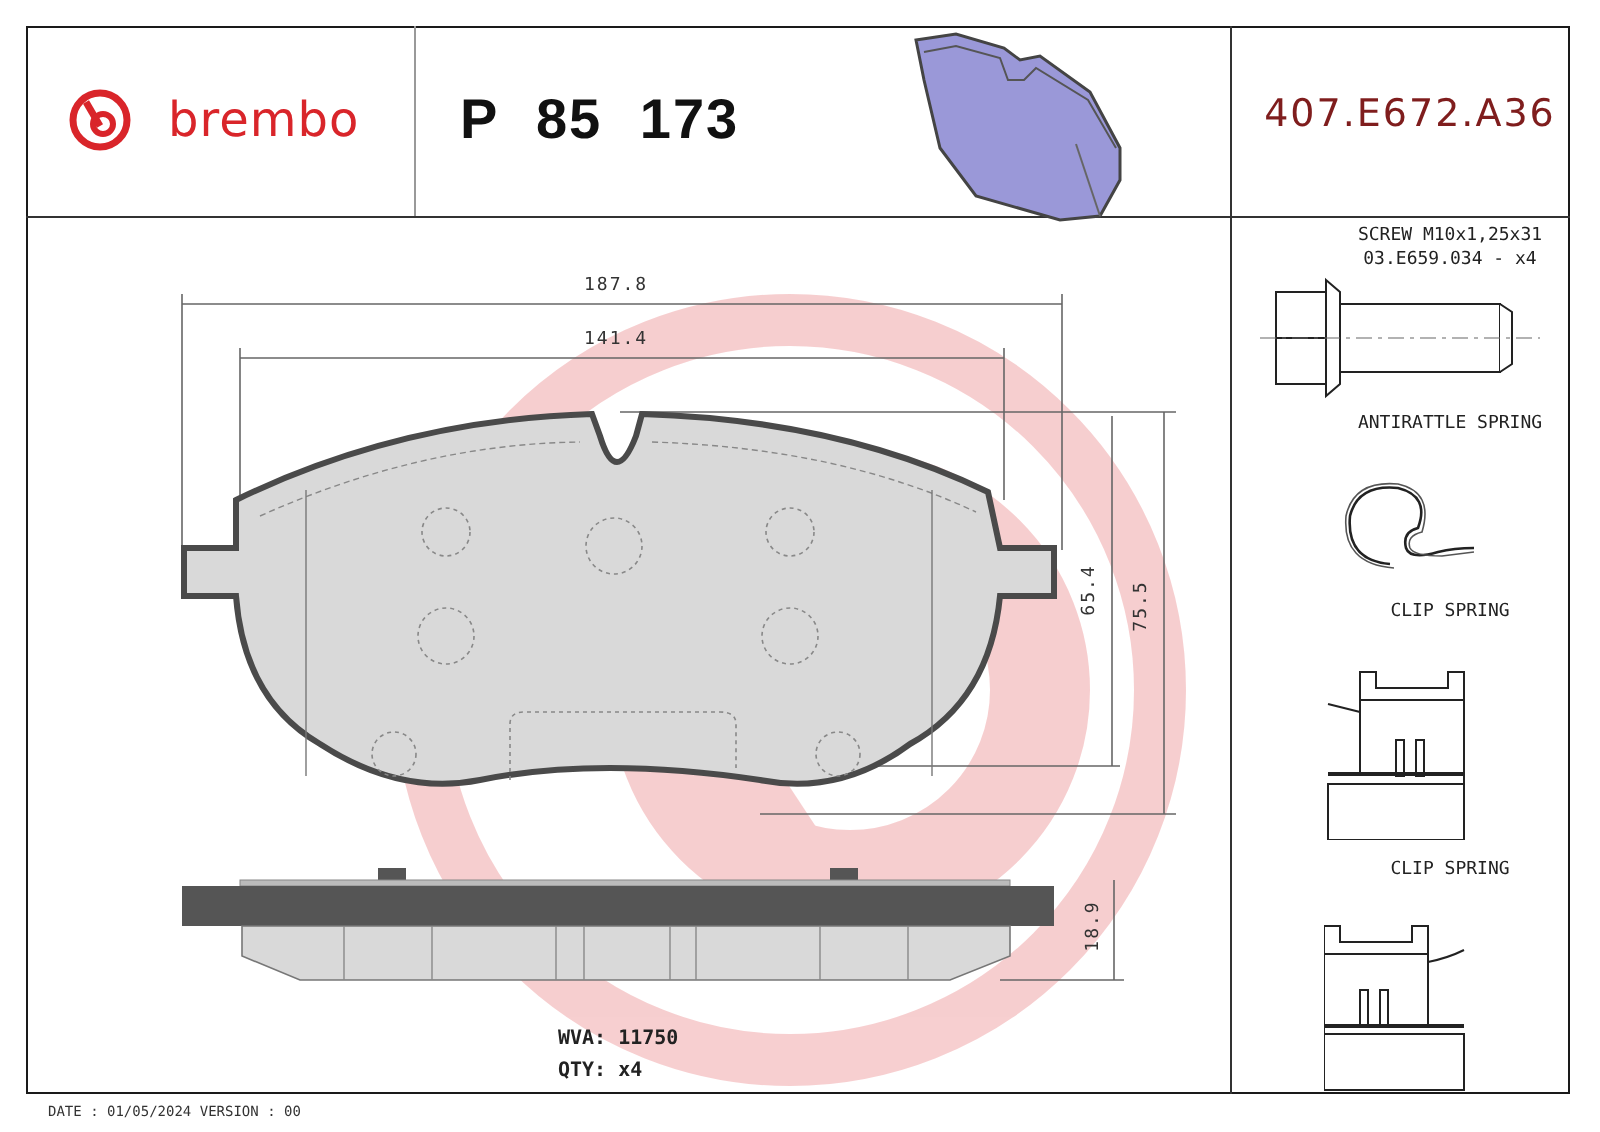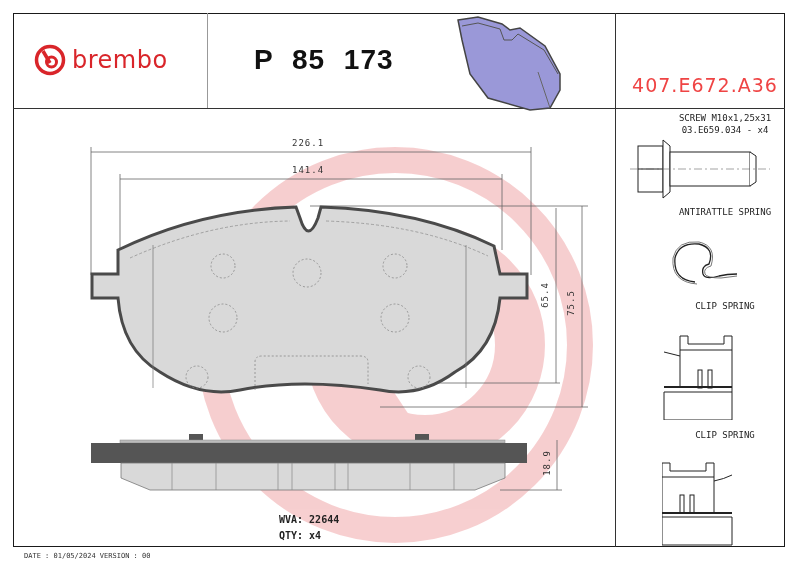--- a/index.html
+++ b/index.html
@@ -1,23 +1,23 @@
 <!DOCTYPE html>
 <html><head>
 <meta charset="utf-8">
 <style>
   html, body { margin:0; padding:0; background:#ffffff; }
   body { width:800px; height:566px; position:relative; overflow:hidden; font-family:"DejaVu Sans Mono", monospace; }
   .frame { position:absolute; left:13px; top:13px; width:772px; height:534px; border:1.5px solid #1a1a1a; box-sizing:border-box; }
   .hdr-line { position:absolute; left:13px; top:108px; width:772px; height:1px; background:#333; }
   .vline { position:absolute; background:#999; width:1px; }
-  .logo { position:absolute; left:34px; top:44px; display:flex; align-items:center; gap:6px; }
+  .logo { position:absolute; left:34px; top:44px; display:flex; align-items:center; gap:18px; }
   .logo-text { font-family:"DejaVu Sans", sans-serif; font-size:24px; color:#d9252a; letter-spacing:0.5px; }
-  .pcode { position:absolute; left:230px; top:44px; font-family:"Liberation Sans", sans-serif; font-weight:bold; font-size:28px; color:#111; word-spacing:10px; letter-spacing:1px;margin-left:24px; }
-  .refcode { position:absolute; left:620px; top:46px; width:170px; text-align:center; font-family:"DejaVu Sans", sans-serif; font-size:19px; color:#ef4444; letter-spacing:1px;margin-top:28px; }
+  .pcode { position:absolute; left:230px; top:44px; font-family:"Liberation Sans", sans-serif; font-weight:bold; font-size:28px; color:#111; word-spacing:10px; letter-spacing:1px; }
+  .refcode { position:absolute; left:620px; top:46px; width:170px; text-align:center; font-family:"DejaVu Sans", sans-serif; font-size:19px; color:#7f1d1d; letter-spacing:1px; }
   .side-label { position:absolute; left:640px; width:170px; text-align:center; font-size:9px; line-height:12px; color:#222; }
   .dim { position:absolute; font-size:9px; color:#333; letter-spacing:1px; }
   .dimv { position:absolute; font-size:9px; color:#333; transform:rotate(-90deg); transform-origin:center; letter-spacing:1px; }
   .info { position:absolute; left:279px; top:512px; font-family:"DejaVu Sans Mono", monospace; font-weight:bold; font-size:10px; line-height:16px; color:#222; }
   .footer { position:absolute; left:24px; top:552px; font-size:7px; color:#333; }
   svg { position:absolute; }
 </style>
 </head>
 <body>
 
@@ -63,21 +63,21 @@
     <line x1="310" y1="206" x2="588" y2="206"></line>
     <line x1="556" y1="208" x2="556" y2="383"></line>
     <line x1="582" y1="206" x2="582" y2="407"></line>
     <line x1="420" y1="383" x2="560" y2="383"></line>
     <line x1="380" y1="407" x2="588" y2="407"></line>
     <line x1="557" y1="440" x2="557" y2="490"></line>
     <line x1="500" y1="490" x2="562" y2="490"></line>
   </g>
 </svg>
 
-<div class="dim" style="left:292px; top:138px;">226.1</div>
+<div class="dim" style="left:292px; top:138px;">187.8</div>
 <div class="dim" style="left:292px; top:165px;text-align:center;">141.4</div>
 <div class="dimv" style="left:532px; top:290px;">65.4</div>
 <div class="dimv" style="left:558px; top:298px;">75.5</div>
 <div class="dimv" style="left:534px; top:458px;">18.9</div>
 
 <svg width="460" height="210" style="left:85px; top:200px;" viewBox="85 200 460 210">
   <path d="M92 274 L118 274 L118 250 Q200 210 296 207 L300 218 Q308 244 318 218 L321 207 Q420 210 494 246 L500 274 L527 274 L527 298 L500 298 Q495 350 455 372 Q420 398 380 390 Q300 378 240 390 Q200 398 160 372 Q122 350 118 298 L92 298 Z" fill="#d9d9d9" stroke="#4a4a4a" stroke-width="3"></path>
   <path d="M130 258 Q210 222 290 221" fill="none" stroke="#888" stroke-width="0.7" stroke-dasharray="3 2"></path>
   <path d="M326 221 Q420 224 488 256" fill="none" stroke="#888" stroke-width="0.7" stroke-dasharray="3 2"></path>
   <line x1="153" y1="245" x2="153" y2="388" stroke="#777" stroke-width="0.7"></line>
@@ -106,21 +106,21 @@
     <line x1="278" y1="463" x2="278" y2="490"></line>
     <line x1="292" y1="463" x2="292" y2="490"></line>
     <line x1="335" y1="463" x2="335" y2="490"></line>
     <line x1="348" y1="463" x2="348" y2="490"></line>
     <line x1="410" y1="463" x2="410" y2="490"></line>
     <line x1="454" y1="463" x2="454" y2="490"></line>
   </g>
 </svg>
 
 <div class="info">
-  <div>WVA: 22644</div>
+  <div>WVA: 11750</div>
   <div>QTY: x4</div>
 </div>
 
 <div class="side-label" style="top:112px;">
   <div>SCREW M10x1,25x31</div>
   <div>03.E659.034 - x4</div>
 </div>
 <svg width="140" height="70" style="left:630px; top:136px;" viewBox="0 0 140 70">
   <g fill="#fff" stroke="#222" stroke-width="1">
     <rect x="8" y="10" width="25" height="46"></rect>

